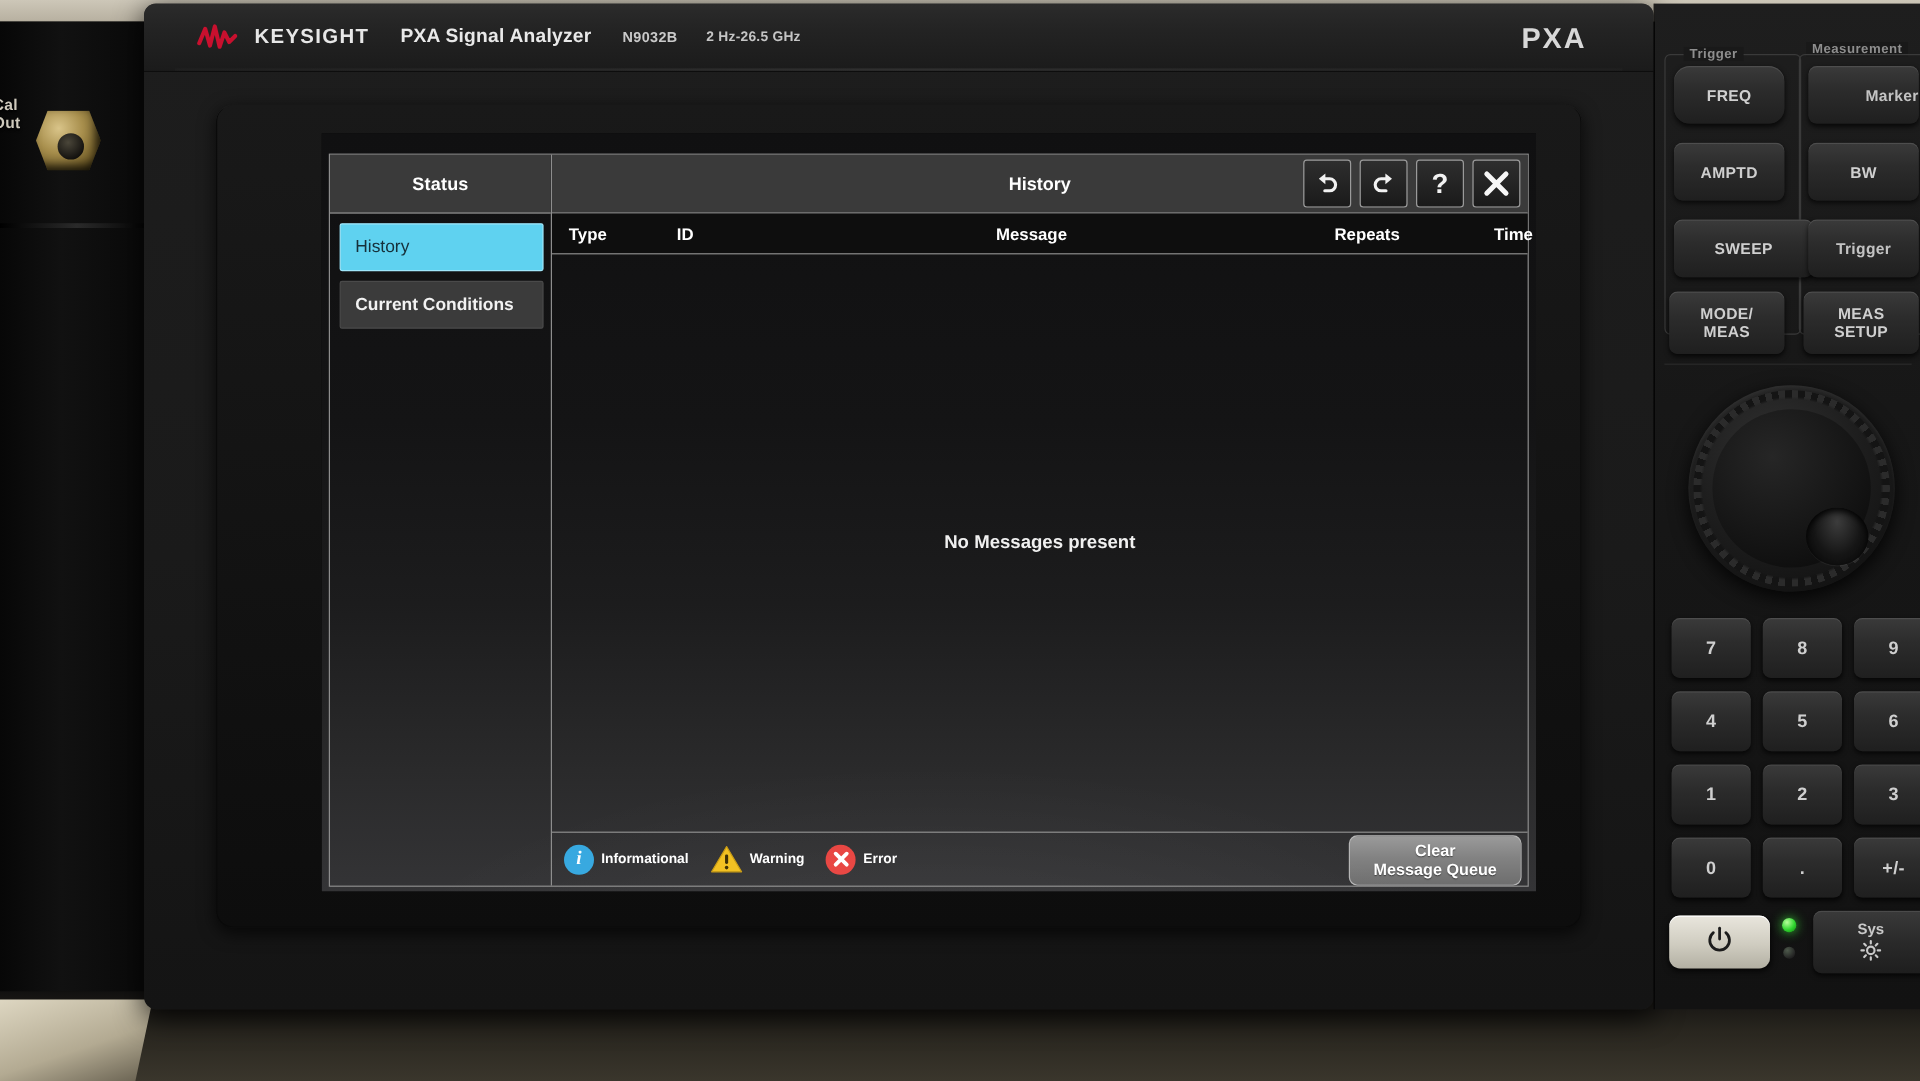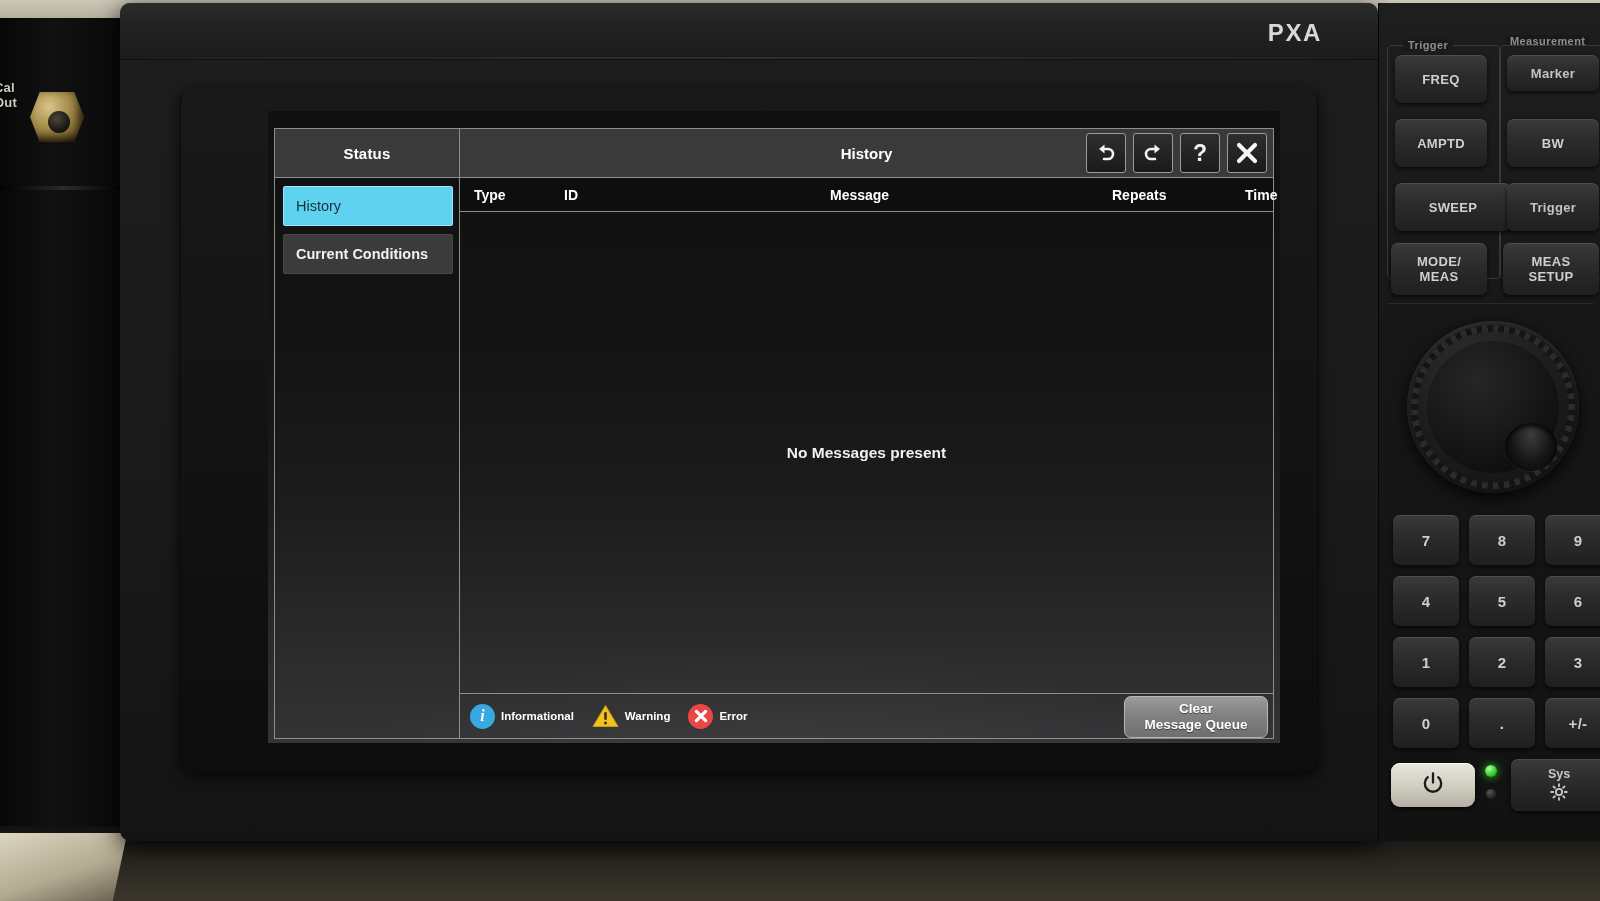--- a/index.html
+++ b/index.html
@@ -185,20 +185,31 @@
     </div>
     <div class="cal-label">
       <div>Cal</div>
       <div>Out</div>
     </div>
   </div>
 
   <div class="instrument">
 
     <div class="inst-top-rail">
+      <div class="brand-row">
+        <span class="ks-logo">
+          <svg width="34" height="24" viewBox="0 0 34 24">
+            <path d="M2 17 L7 5 L11 19 L15 3 L19 20 L23 8 L27 16 L32 11" fill="none" stroke="#c8102e" stroke-width="3.4" stroke-linecap="round" stroke-linejoin="round"></path>
+          </svg>
+        </span>
+        <span class="ks-name">KEYSIGHT</span>
+        <span class="model-name">PXA Signal Analyzer</span>
+        <span class="model-num">N9032B</span>
+        <span class="model-range">2 Hz-26.5 GHz</span>
+      </div>
       <div class="pxa-badge">PXA</div>
       <div class="rail-seam"></div>
     </div>
 
     <div class="bezel">
       <div class="screen">
         <div class="lcd"></div>
 
         <div class="ui">
           <div class="ui-body">
@@ -308,24 +319,24 @@
 
   <div class="rpanel">
 
     <div class="grp" style="left:8px;top:42px;width:112px;height:232px;"></div>
     <div class="grp-label" style="left:24px;top:36px;">Trigger</div>
     <div class="grp-label" style="left:24px;top:140px;">Y Scale</div>
     <div class="grp-label" style="left:24px;top:202px;">X Scale</div>
     <div class="grp-label" style="left:126px;top:32px;">Measurement</div>
     <div class="grp" style="left:120px;top:42px;width:112px;height:232px;"></div>
 
-    <div class="hbtn" style="left:16px;top:52px;width:92px;height:48px;">
+    <div class="hbtn" style="left:16px;top:52px;width:92px;height:48px;border-radius:13px;">
       <span>FREQ</span>
     </div>
-    <div class="hbtn soft" style="left:128px;top:52px;width:92px;height:36px;">
+    <div class="hbtn soft" style="left:128px;top:52px;width:92px;height:48px;align-items:flex-end;">
       <span>Marker</span>
     </div>
     <div class="hbtn" style="left:16px;top:116px;width:92px;height:48px;">
       <span>AMPTD</span>
     </div>
     <div class="hbtn" style="left:128px;top:116px;width:92px;height:48px;align-items:center;">
       <span>BW</span>
     </div>
     <div class="hbtn" style="left:16px;top:180px;width:116px;height:48px;">
       <span>SWEEP</span>

